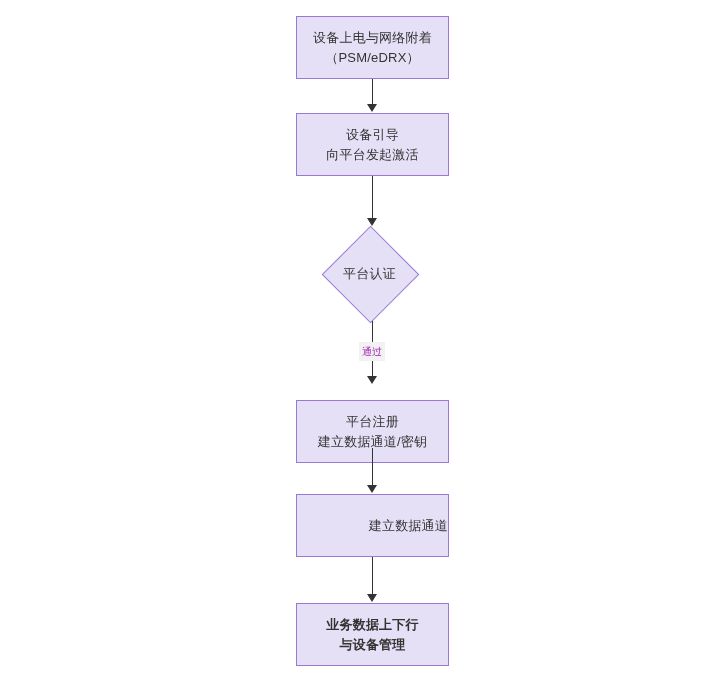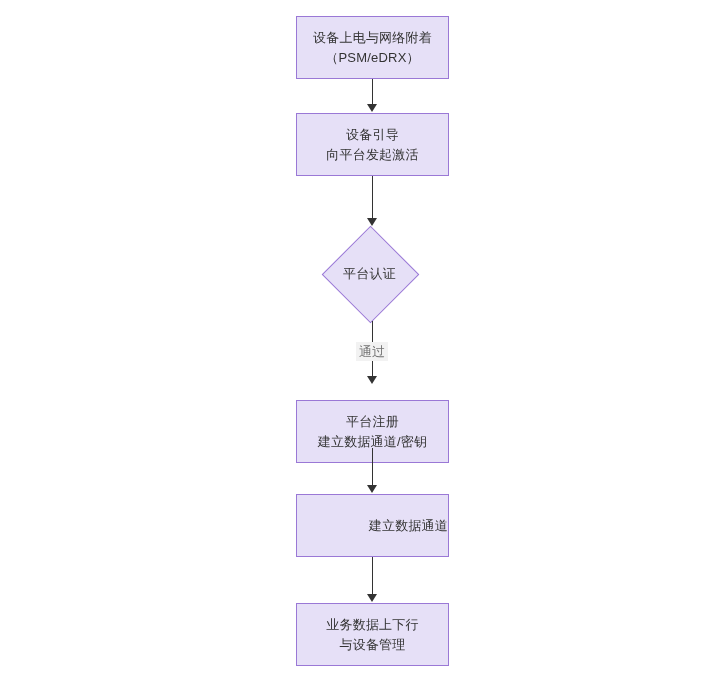--- a/index.html
+++ b/index.html
@@ -43,21 +43,21 @@
   
   .proc {
     left: 296px;
     width: 153px;
     height: 63px;
   }
   #node-power-attach { top: 16px; }
   #node-bootstrap    { top: 113px; }
   #node-register     { top: 400px; }
   #node-channel      { top: 494px; align-items: flex-end; }
-  #node-data-mgmt    { top: 603px; }
+  #node-data-mgmt    { top: 603px; font-weight: bold; }
 
   
   #node-auth-decision {
     left: 322px;
     top: 226px;
     width: 95px;
     height: 95px;
     background: transparent;
     border: none;
   }
@@ -95,22 +95,22 @@
     width: 0;
     height: 0;
     border-left: 5px solid transparent;
     border-right: 5px solid transparent;
     border-top: 8px solid #333333;
   }
   .edge-label {
     position: absolute;
     transform: translateX(-50%);
     background: #f2f2f2;
-    color: #737373;
-    font-size: 13px;
+    color: #a21caf;
+    font-size: 10px;
     line-height: 17px;
     padding: 1px 3px;
     white-space: nowrap;
   }
 </style>
 </head>
 <body>
 
 <div id="flowchart-canvas">
 

